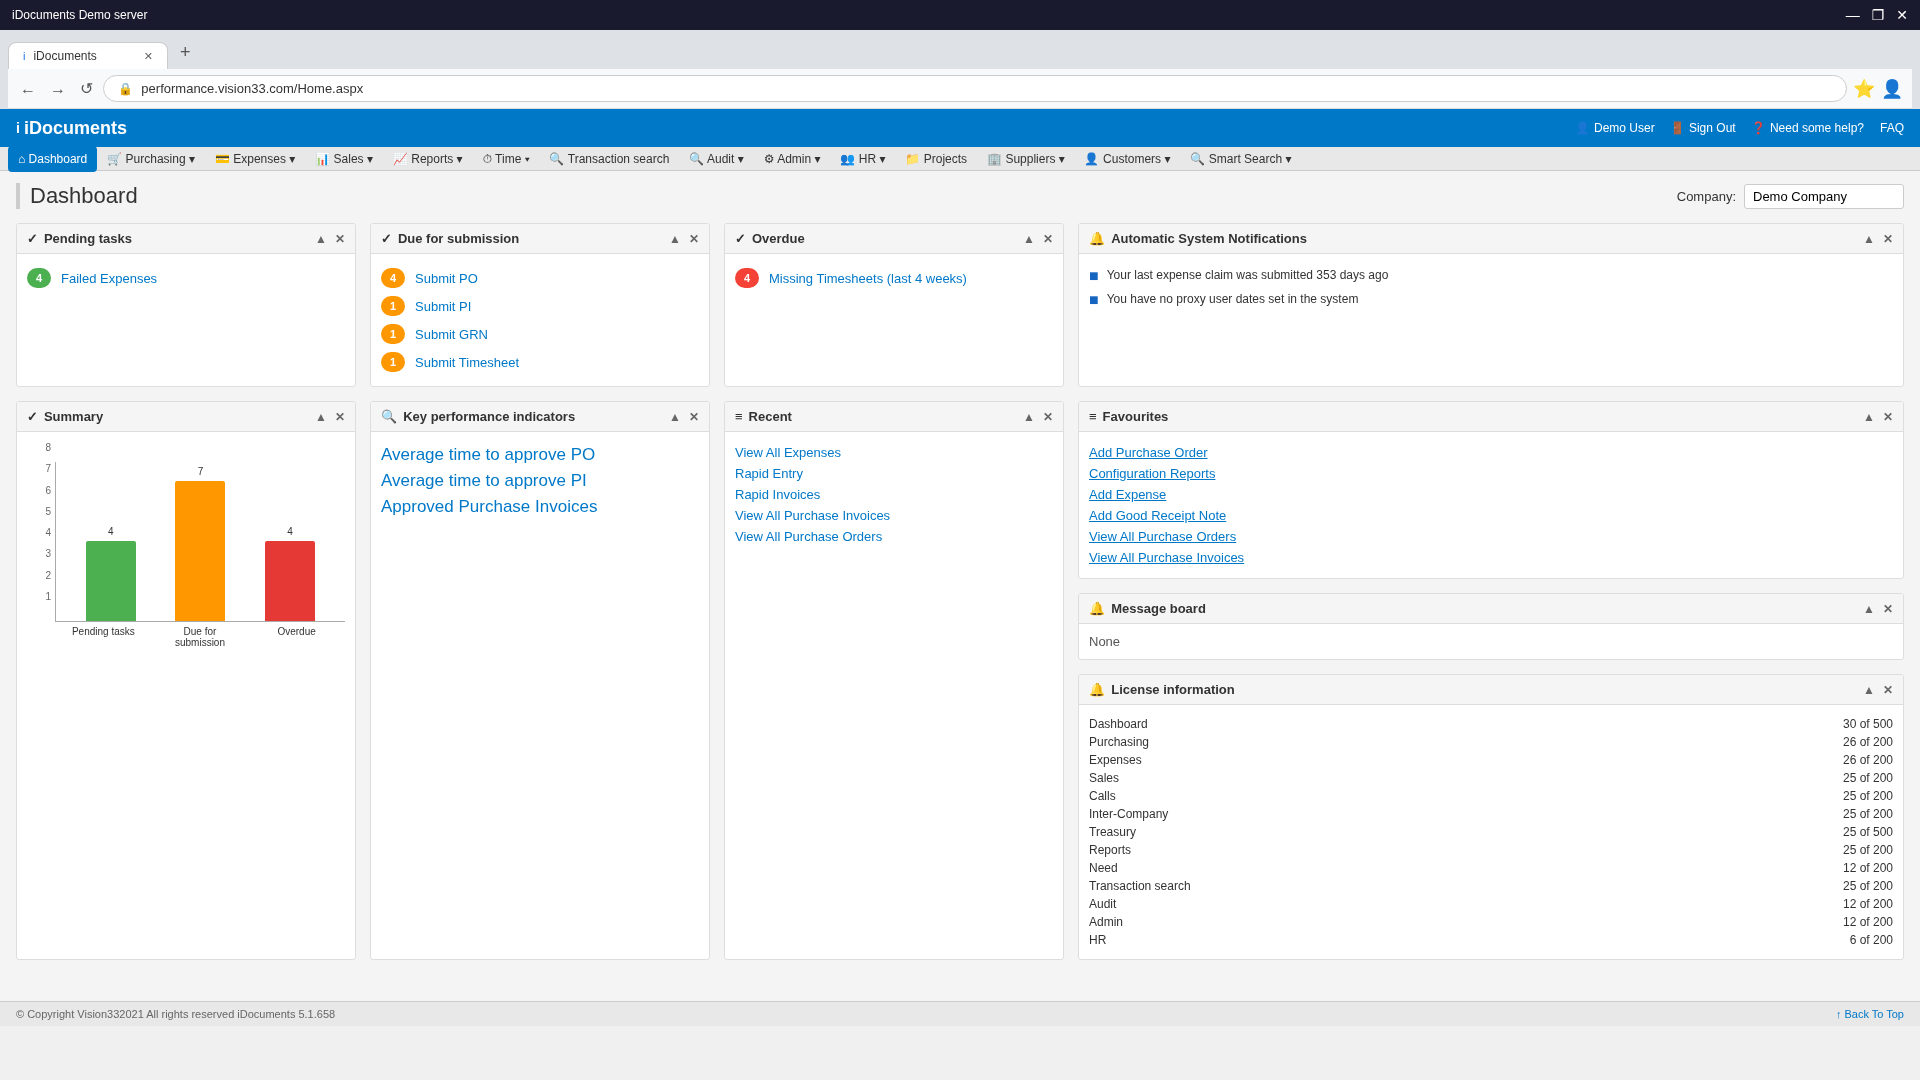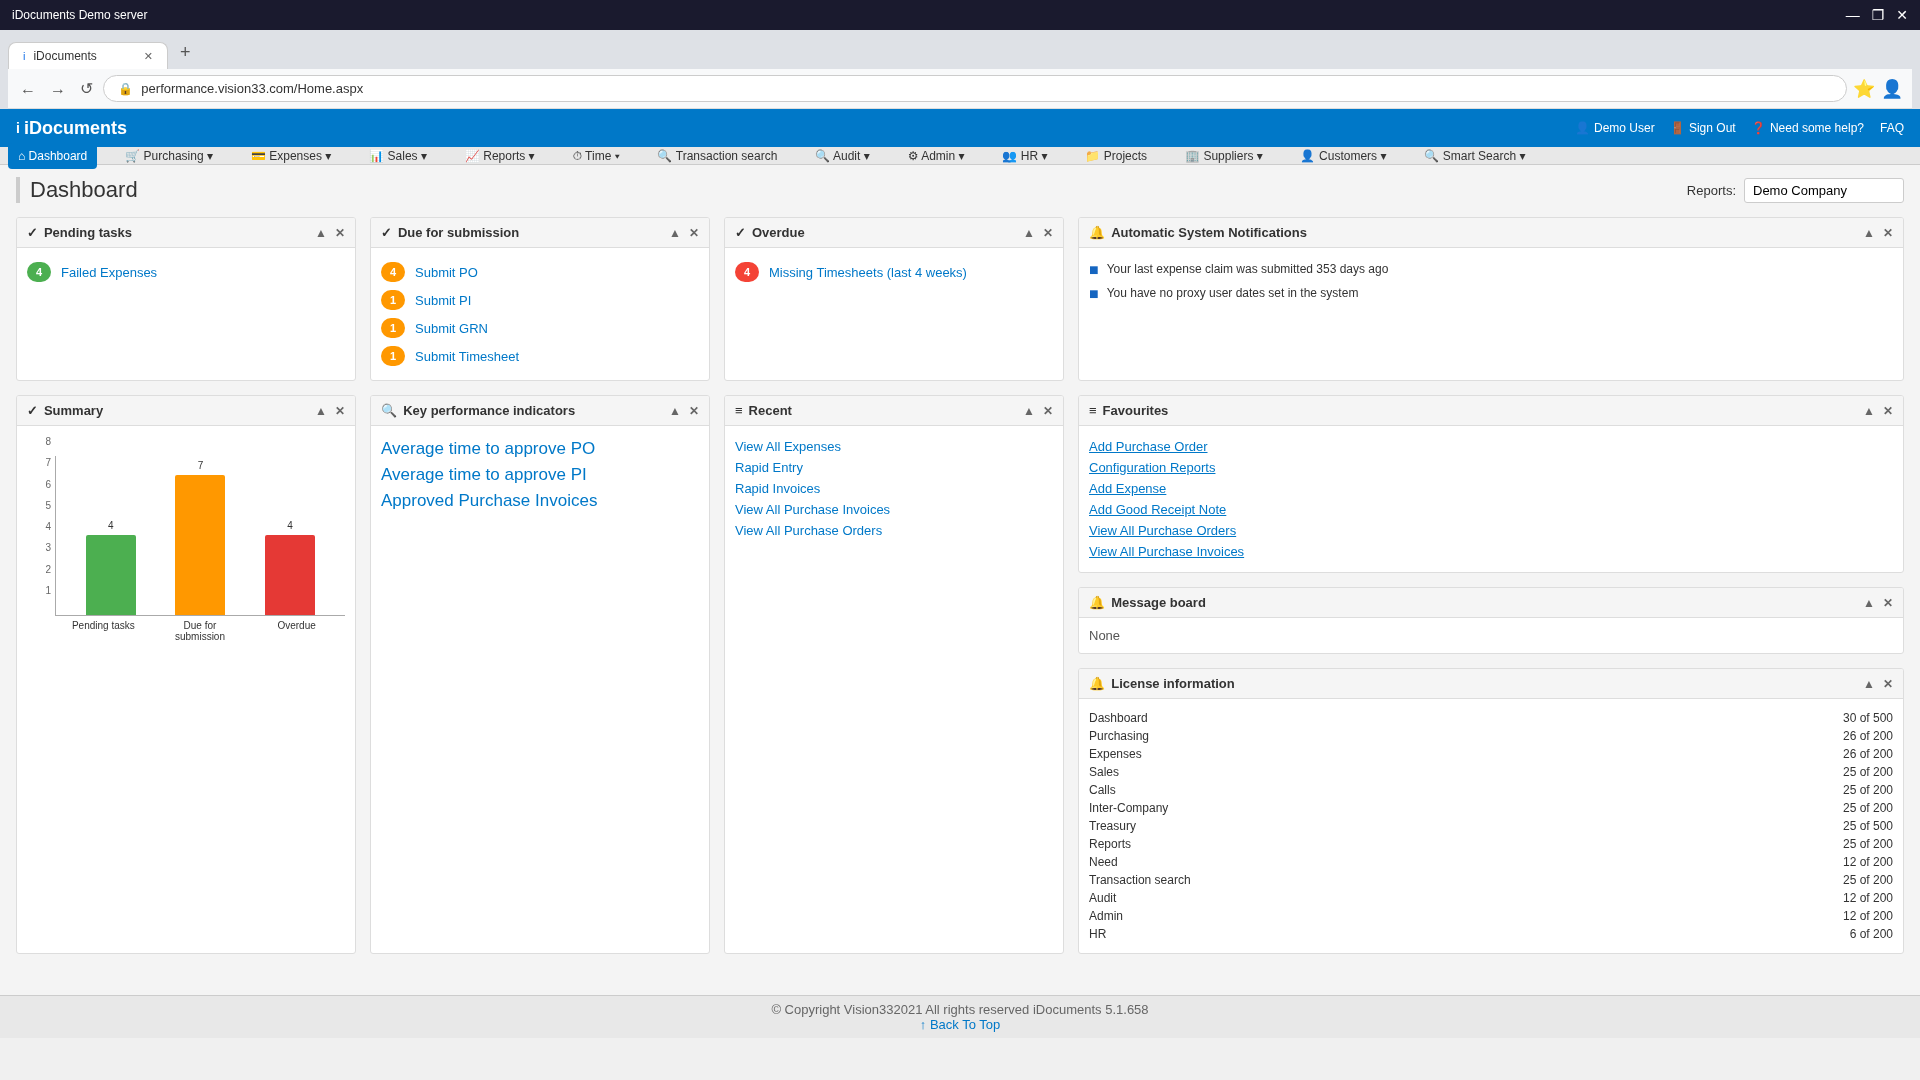--- a/index.html
+++ b/index.html
@@ -83,22 +83,22 @@
     .app-header-right { display: flex; gap: 16px; align-items: center; color: #fff; font-size: 12px; }
     .app-header-right span { cursor: pointer; display: flex; align-items: center; gap: 4px; }
 
     
     .nav-menu {
       background: #e8e8e8;
       border-bottom: 1px solid #ccc;
       display: flex;
       align-items: center;
       padding: 0 8px;
-      height: 18px;
-      gap: 18px;
+      height: 24px;
+      gap: 0;
     }
     .nav-item {
       padding: 6px 10px;
       font-size: 12px;
       cursor: pointer;
       border-radius: 4px;
       display: flex;
       align-items: center;
       gap: 4px;
       white-space: nowrap;
@@ -254,26 +254,25 @@
     .fav-link { color: #0078c8; cursor: pointer; font-size: 13px; display: block; padding: 3px 0; text-decoration: underline; }
 
     
     .right-col { display: flex; flex-direction: column; gap: 14px; }
 
     
     .page-footer {
       background: #e8e8e8;
       border-top: 1px solid #ccc;
       padding: 6px 16px;
-      font-size: 13px;
+      font-size: 11px;
       color: #666;
       display: flex;
       justify-content: space-between;
       align-items: center;
-      flex-direction: column;
     }
     .back-to-top { color: #0078c8; cursor: pointer; display: flex; align-items: center; gap: 4px; }
 
     
     .widget-grid-row2 {
       display: grid;
       grid-template-columns: 340px 340px 340px 1fr;
       gap: 14px;
       margin-top: 14px;
     }
@@ -340,21 +339,21 @@
   <div class="nav-item">🏢 Suppliers ▾</div>
   <div class="nav-item">👤 Customers ▾</div>
   <div class="nav-item">🔍 Smart Search ▾</div>
 </div>
 
 <div class="main-content">
 
   <div class="dashboard-header">
     <h1 class="dashboard-title">Dashboard</h1>
     <div class="company-selector">
-      <label>Reports:</label>
+      <label>Company:</label>
       <select class="company-dropdown">
         <option>Demo Company</option>
       </select>
     </div>
   </div>
 
   <div class="widget-grid">
 
     <div class="widget">
       <div class="widget-header">

